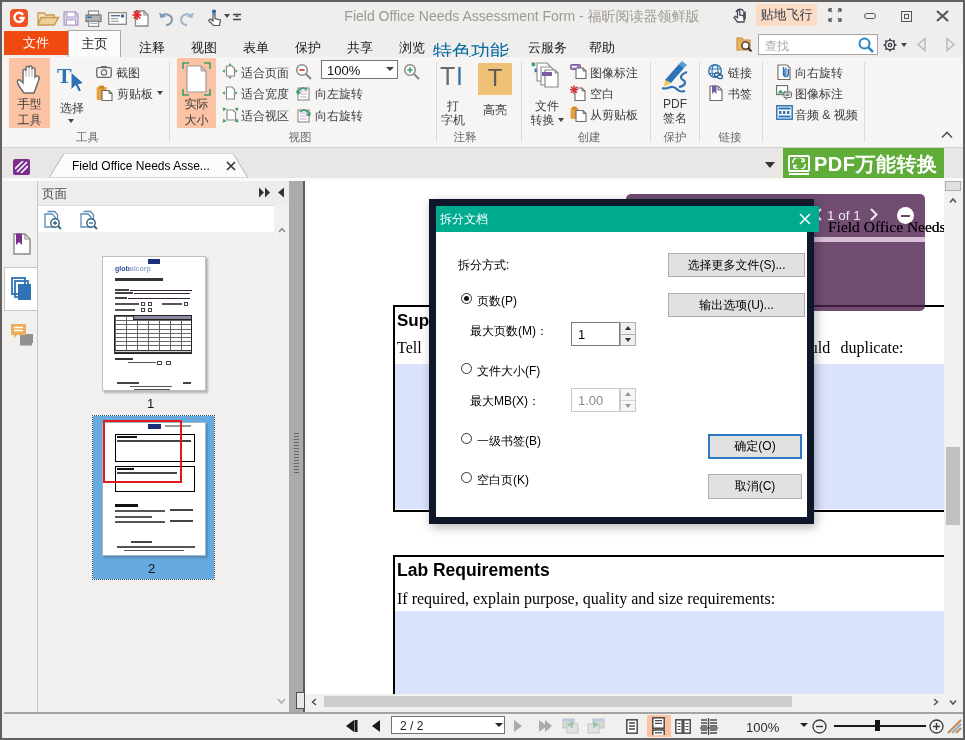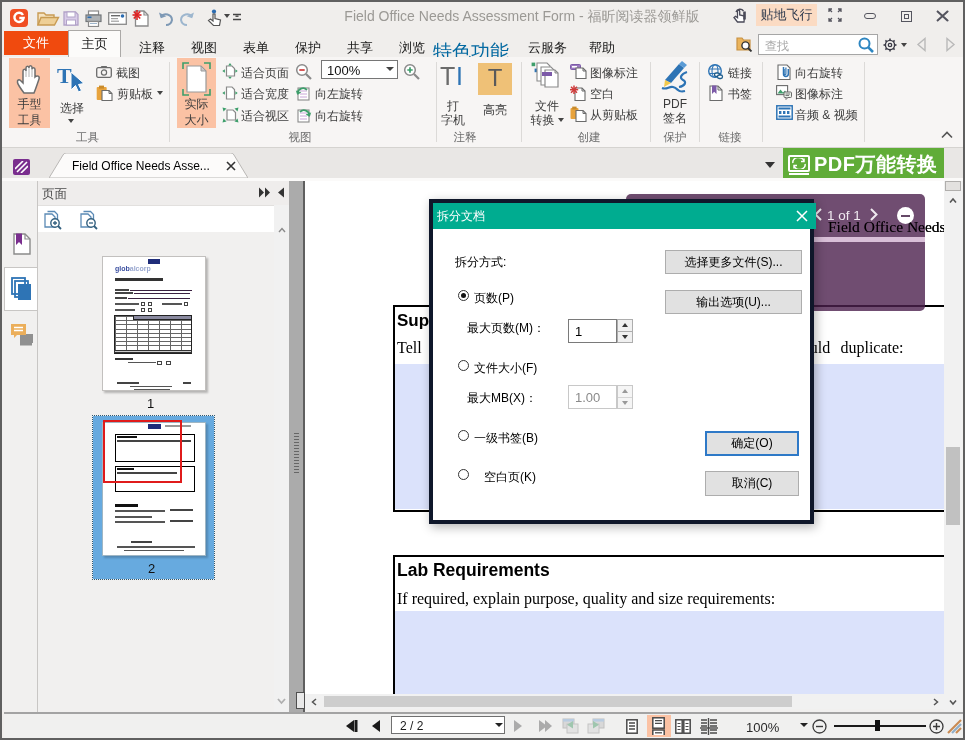--- a/index.html
+++ b/index.html
@@ -550,21 +550,21 @@
     <div class="abs" style="left:1px;top:0;width:16px;height:10px;background:#E3E1DF;border:1px solid #B0AEAC;"></div>
     <svg class="abs" style="left:5px;top:16px;" width="8" height="7" viewBox="0 0 8 7">
         <path d="M1 5.5 L4 2 L7 5.5" fill="none" stroke="#555" stroke-width="1.6"></path>
       </svg>
     <div class="abs" style="left:2px;top:266px;width:14px;height:78px;background:#C1C1C1;"></div>
     <svg class="abs" style="left:5px;top:518px;" width="8" height="7" viewBox="0 0 8 7">
         <path d="M1 1.5 L4 5 L7 1.5" fill="none" stroke="#555" stroke-width="1.6"></path>
       </svg>
   </div>
 
-  <div class="abs" id="dialog" style="left:429px;top:18px;width:385px;height:325px;background:#fff;border:4px solid #0f172a;box-shadow:2px 3px 10px rgba(0,0,0,0.3);">
+  <div class="abs" id="dialog" style="left:429px;top:18px;width:385px;height:325px;background:#fff;border:7px solid #0f172a;box-shadow:2px 3px 10px rgba(0,0,0,0.3);">
     <div class="abs" style="left:0;top:0;width:383px;height:26px;background:#00AC90;">
       <div class="abs" style="left:4px;top:5px;font-size:12px;color:#fff;">拆分文档</div>
       <svg class="abs" style="left:363px;top:7px;" width="12" height="12" viewBox="0 0 12 12">
           <path d="M1 1 L11 11 M11 1 L1 11" stroke="#fff" stroke-width="1.5"></path>
         </svg>
     </div>
     <div class="abs" style="left:22px;top:51px;font-size:12px;color:#000;">拆分方式:</div>
     <div class="abs" style="left:232px;top:47px;width:137px;height:24px;background:#E1E1E1;border:1px solid #ADADAD;text-align:center;font-size:12px;line-height:22px;color:#000;">选择更多文件(S)...</div>
     <div class="abs" style="left:232px;top:87px;width:137px;height:24px;background:#E1E1E1;border:1px solid #ADADAD;text-align:center;font-size:12px;line-height:22px;color:#000;">输出选项(U)...</div>
     <div class="abs" style="left:25px;top:87px;width:11px;height:11px;border:1px solid #333;border-radius:50%;"></div>
@@ -584,21 +584,21 @@
     <div class="abs" style="left:135px;top:182px;width:49px;height:24px;background:#fff;border:1px solid #C8C8C8;"></div>
     <div class="abs" style="left:142px;top:187px;font-size:13px;color:#8A8A8A;">1.00</div>
     <div class="abs" style="left:184px;top:182px;width:16px;height:24px;background:#F5F5F5;border:1px solid #C8C8C8;">
       <div class="abs" style="left:4px;top:3px;width:0;height:0;border-left:3.5px solid transparent;border-right:3.5px solid transparent;border-bottom:4px solid #999;"></div>
       <div class="abs" style="left:0;top:11px;width:14px;height:1px;background:#D5D5D5;"></div>
       <div class="abs" style="left:4px;top:15px;width:0;height:0;border-left:3.5px solid transparent;border-right:3.5px solid transparent;border-top:4px solid #999;"></div>
     </div>
     <div class="abs" style="left:25px;top:227px;width:11px;height:11px;border:1px solid #333;border-radius:50%;"></div>
     <div class="abs" style="left:41px;top:227px;font-size:12px;color:#000;">一级书签(B)</div>
     <div class="abs" style="left:25px;top:266px;width:11px;height:11px;border:1px solid #333;border-radius:50%;"></div>
-    <div class="abs" style="left:51px;top:266px;font-size:12px;color:#000;">空白页(K)</div>
+    <div class="abs" style="left:41px;top:266px;font-size:12px;color:#000;">空白页(K)</div>
     <div class="abs" style="left:272px;top:228px;width:94px;height:25px;background:#E1E1E1;border:2px solid #2E79C7;text-align:center;font-size:12px;line-height:21px;color:#000;">确定(O)</div>
     <div class="abs" style="left:272px;top:268px;width:94px;height:25px;background:#E1E1E1;border:1px solid #ADADAD;text-align:center;font-size:12px;line-height:23px;color:#000;">取消(C)</div>
   </div>
 </div>
 
 <div class="abs" id="statusbar" style="left:4px;top:712px;width:965px;height:28px;background:#F0F0EF;border-top:2px solid #a3a3a3;">
   <svg class="abs" style="left:340px;top:5px;" width="14" height="14" viewBox="0 0 14 14">
       <path d="M10 1 L2 7 L10 13 Z" fill="#1A1A1A"></path>
       <rect x="10.5" y="1" width="3" height="12" fill="#1A1A1A"></rect>
     </svg>

